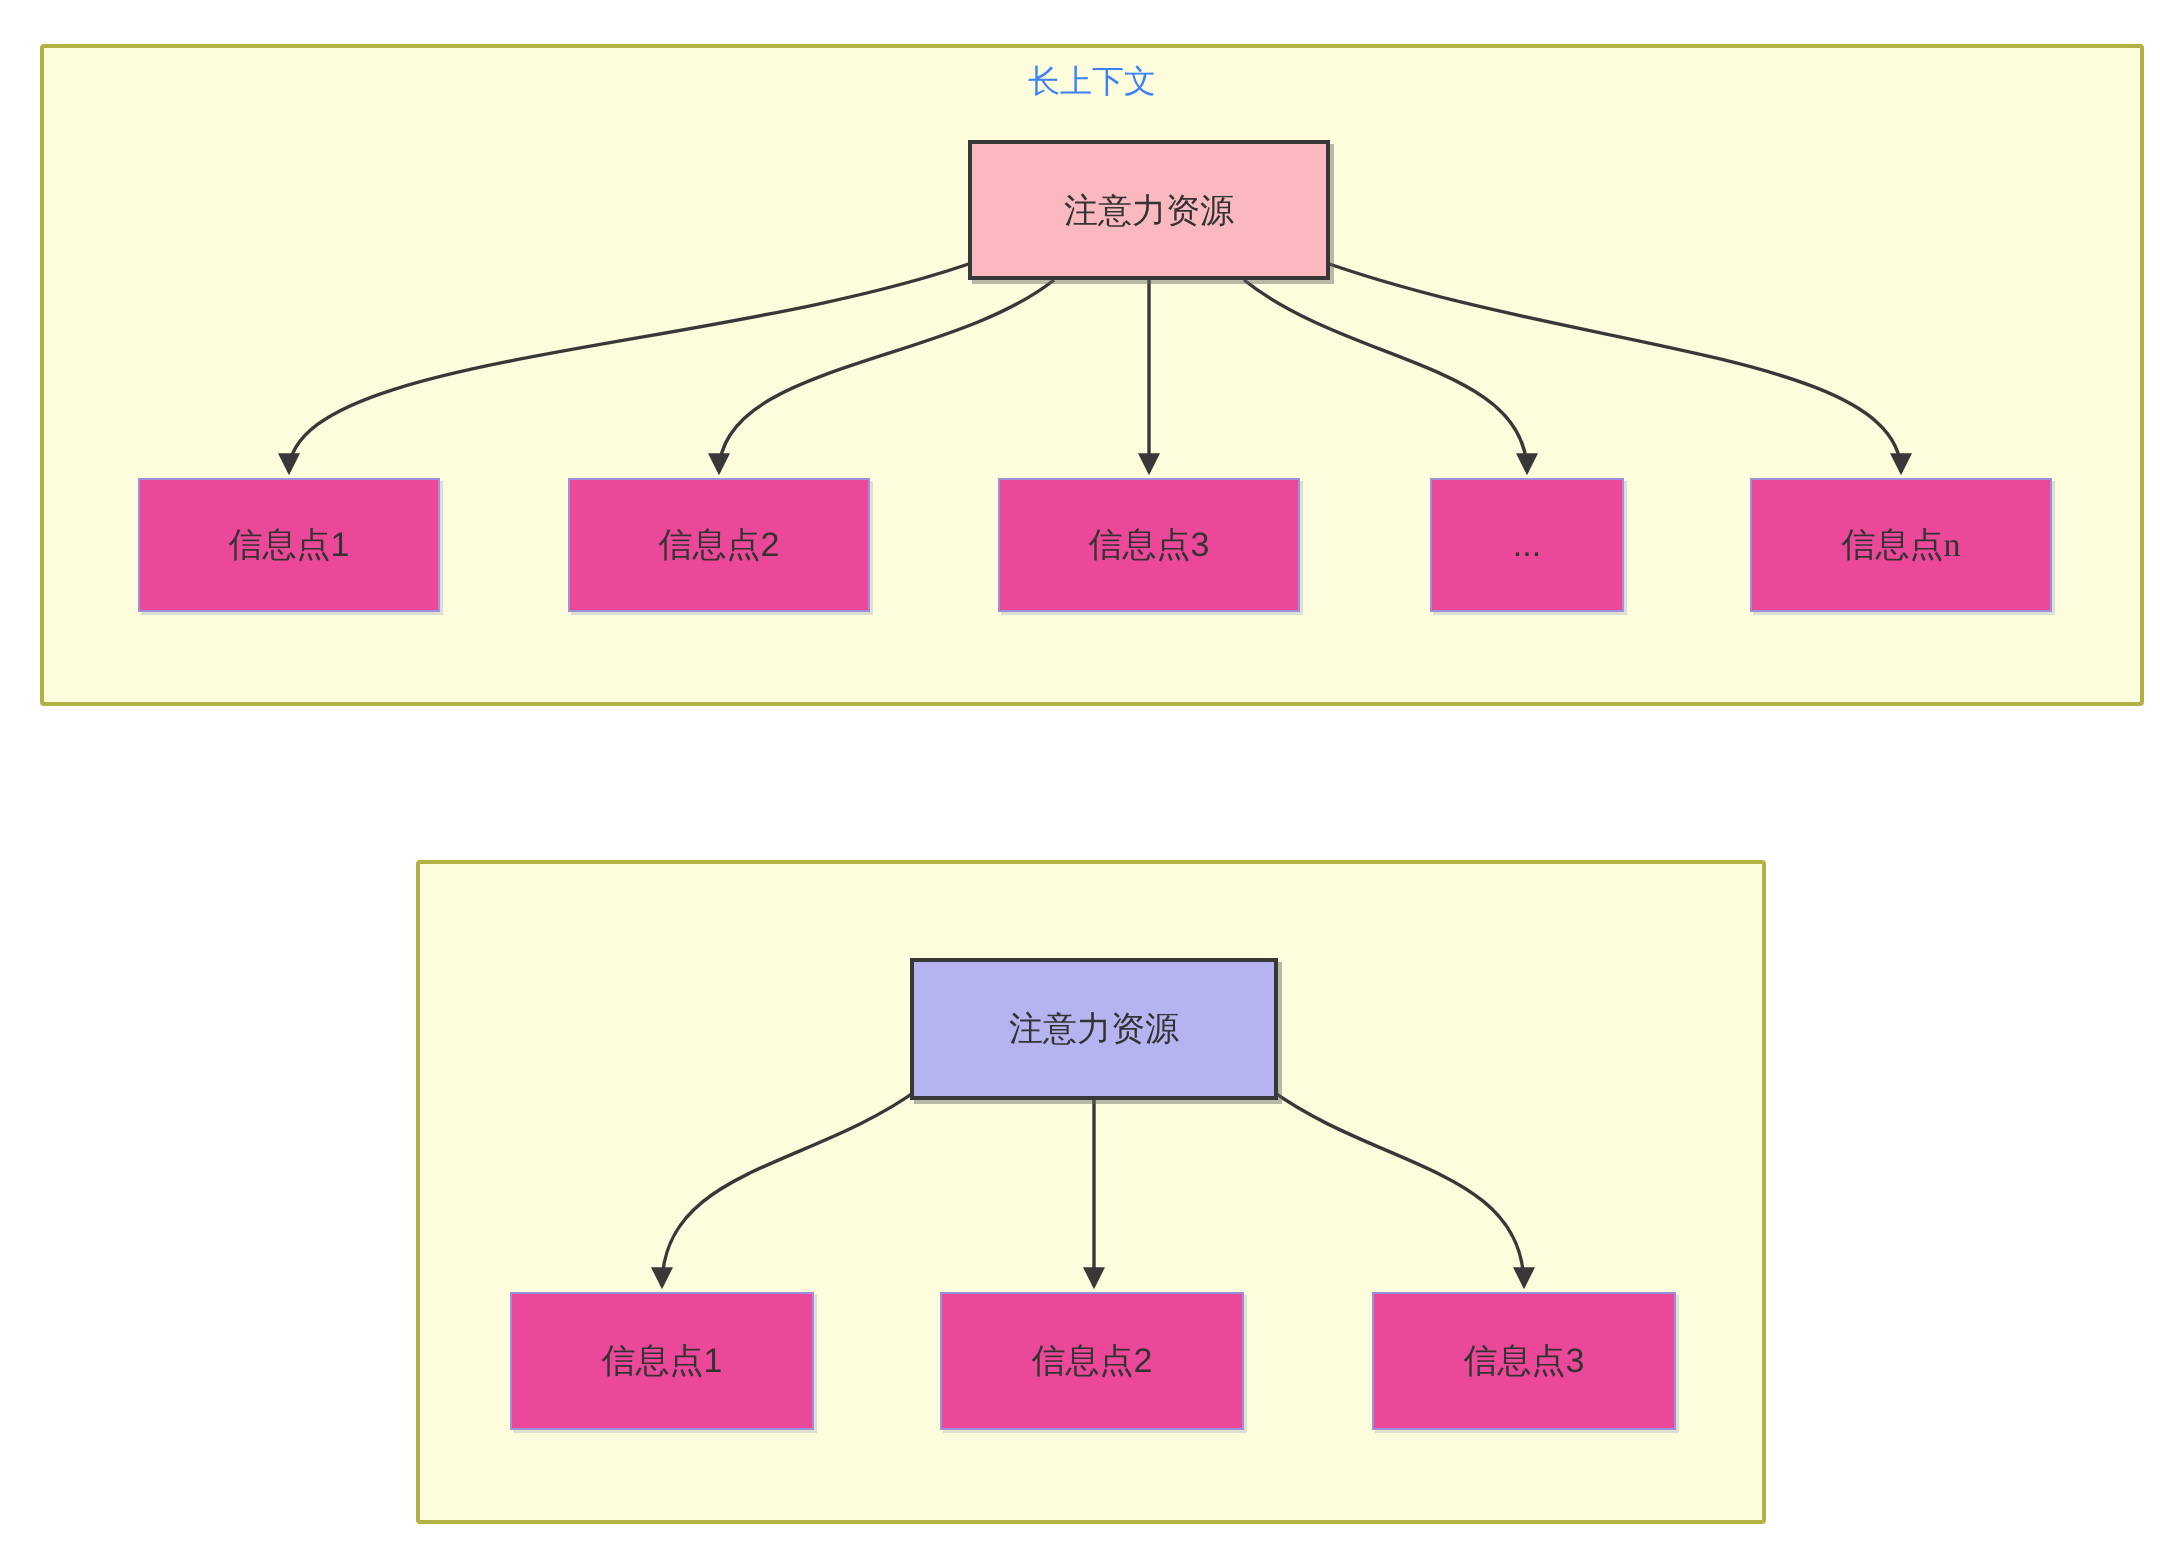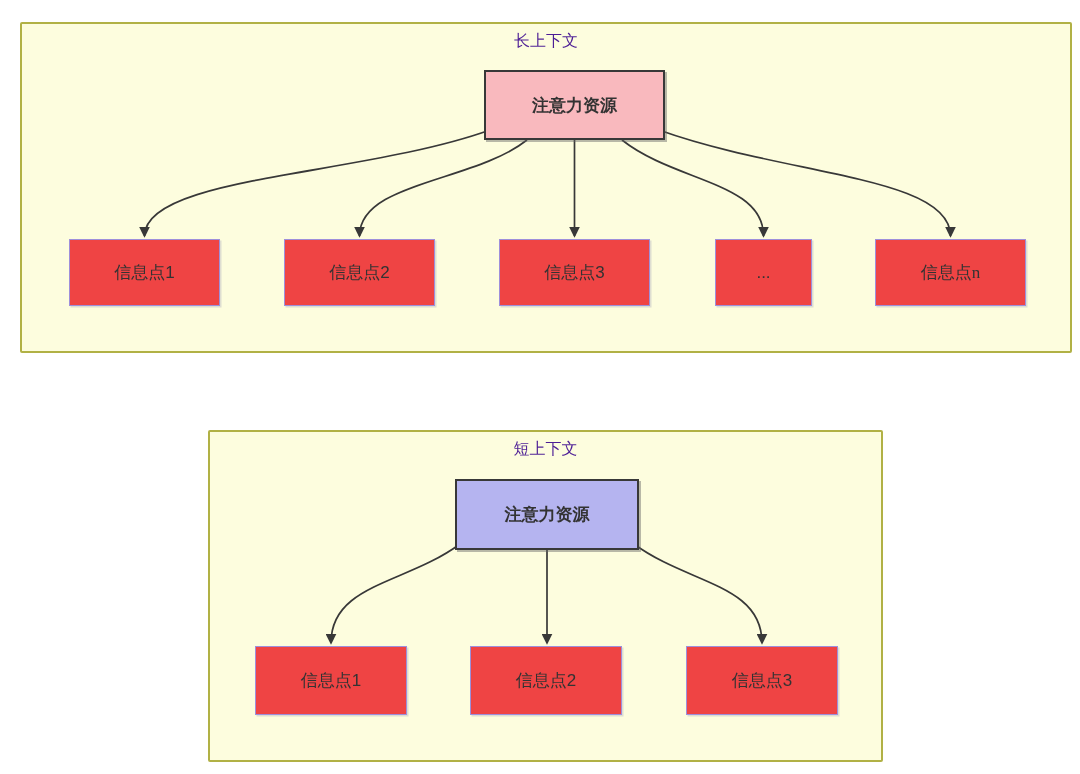--- a/index.html
+++ b/index.html
@@ -7,35 +7,35 @@
     position:relative;width:1080px;height:774px;background:#ffffff;
     font-family:"Liberation Sans","DejaVu Sans",sans-serif;color:#333333;
     overflow:hidden;
   }
   .container{
     position:absolute;background:#fdfdde;border:2px solid #b1b145;
     border-radius:2px;box-sizing:border-box;
   }
   .container-title{
     position:absolute;top:7px;left:0;right:0;text-align:center;
-    font-size:16px;font-weight:500;color:#4c1d95;
+    font-size:16px;font-weight:500;color:#3b82f6;
   }
   .node{
     position:absolute;display:flex;align-items:center;justify-content:center;
     font-size:17px;box-sizing:border-box;text-align:center;color:#333333;
   }
   .source{
     border:2px solid #383838;
     box-shadow:2px 2px 0 rgba(100,100,100,0.45);
-    font-weight:700;
+    font-weight:400;
   }
   .source-pink{background:#f9b9be;}
   .source-purple{background:#b5b4f0;}
   .target{
-    background:#ef4444;border:1.5px solid #9e8fdb;
+    background:#ec4899;border:1.5px solid #9e8fdb;
     box-shadow:1.5px 1.5px 0 rgba(130,130,170,0.25);
   }
   svg.arrows{position:absolute;left:0;top:0;pointer-events:none;}
   svg.arrows path.edge{stroke:#383838;stroke-width:1.7;fill:none;}
 </style>
 </head>
 <body>
 
 <div class="canvas">
 
@@ -60,21 +60,20 @@
 
     <div class="node target" style="left:47px;top:215px;width:151px;height:67px;">信息点1</div>
     <div class="node target" style="left:262px;top:215px;width:151px;height:67px;">信息点2</div>
     <div class="node target" style="left:477px;top:215px;width:151px;height:67px;">信息点3</div>
     <div class="node target" style="left:693px;top:215px;width:97px;height:67px;">...</div>
     <div class="node target" style="left:853px;top:215px;width:151px;height:67px;font-family:Liberation Serif, serif;">信息点n</div>
   </section>
 
   <section class="container" style="left:208px;top:430px;width:675px;height:332px;">
 
-    <div class="container-title">短上下文</div>
 
     <svg class="arrows" width="675" height="332" viewBox="0 0 675 332">
       <defs>
         <marker id="ah-short" viewBox="0 0 10 10" markerWidth="11" markerHeight="11" refX="8.5" refY="5" orient="auto" markerUnits="userSpaceOnUse">
           <path d="M0,0 L10,5 L0,10 Z" fill="#383838"></path>
         </marker>
       </defs>
       <path class="edge" d="M 250,112 C 196,152 121,152 121,211" marker-end="url(#ah-short)"></path>
       <path class="edge" d="M 337,118 L 337,211" marker-end="url(#ah-short)"></path>
       <path class="edge" d="M 424,112 C 478,152 552,152 552,211" marker-end="url(#ah-short)"></path>

